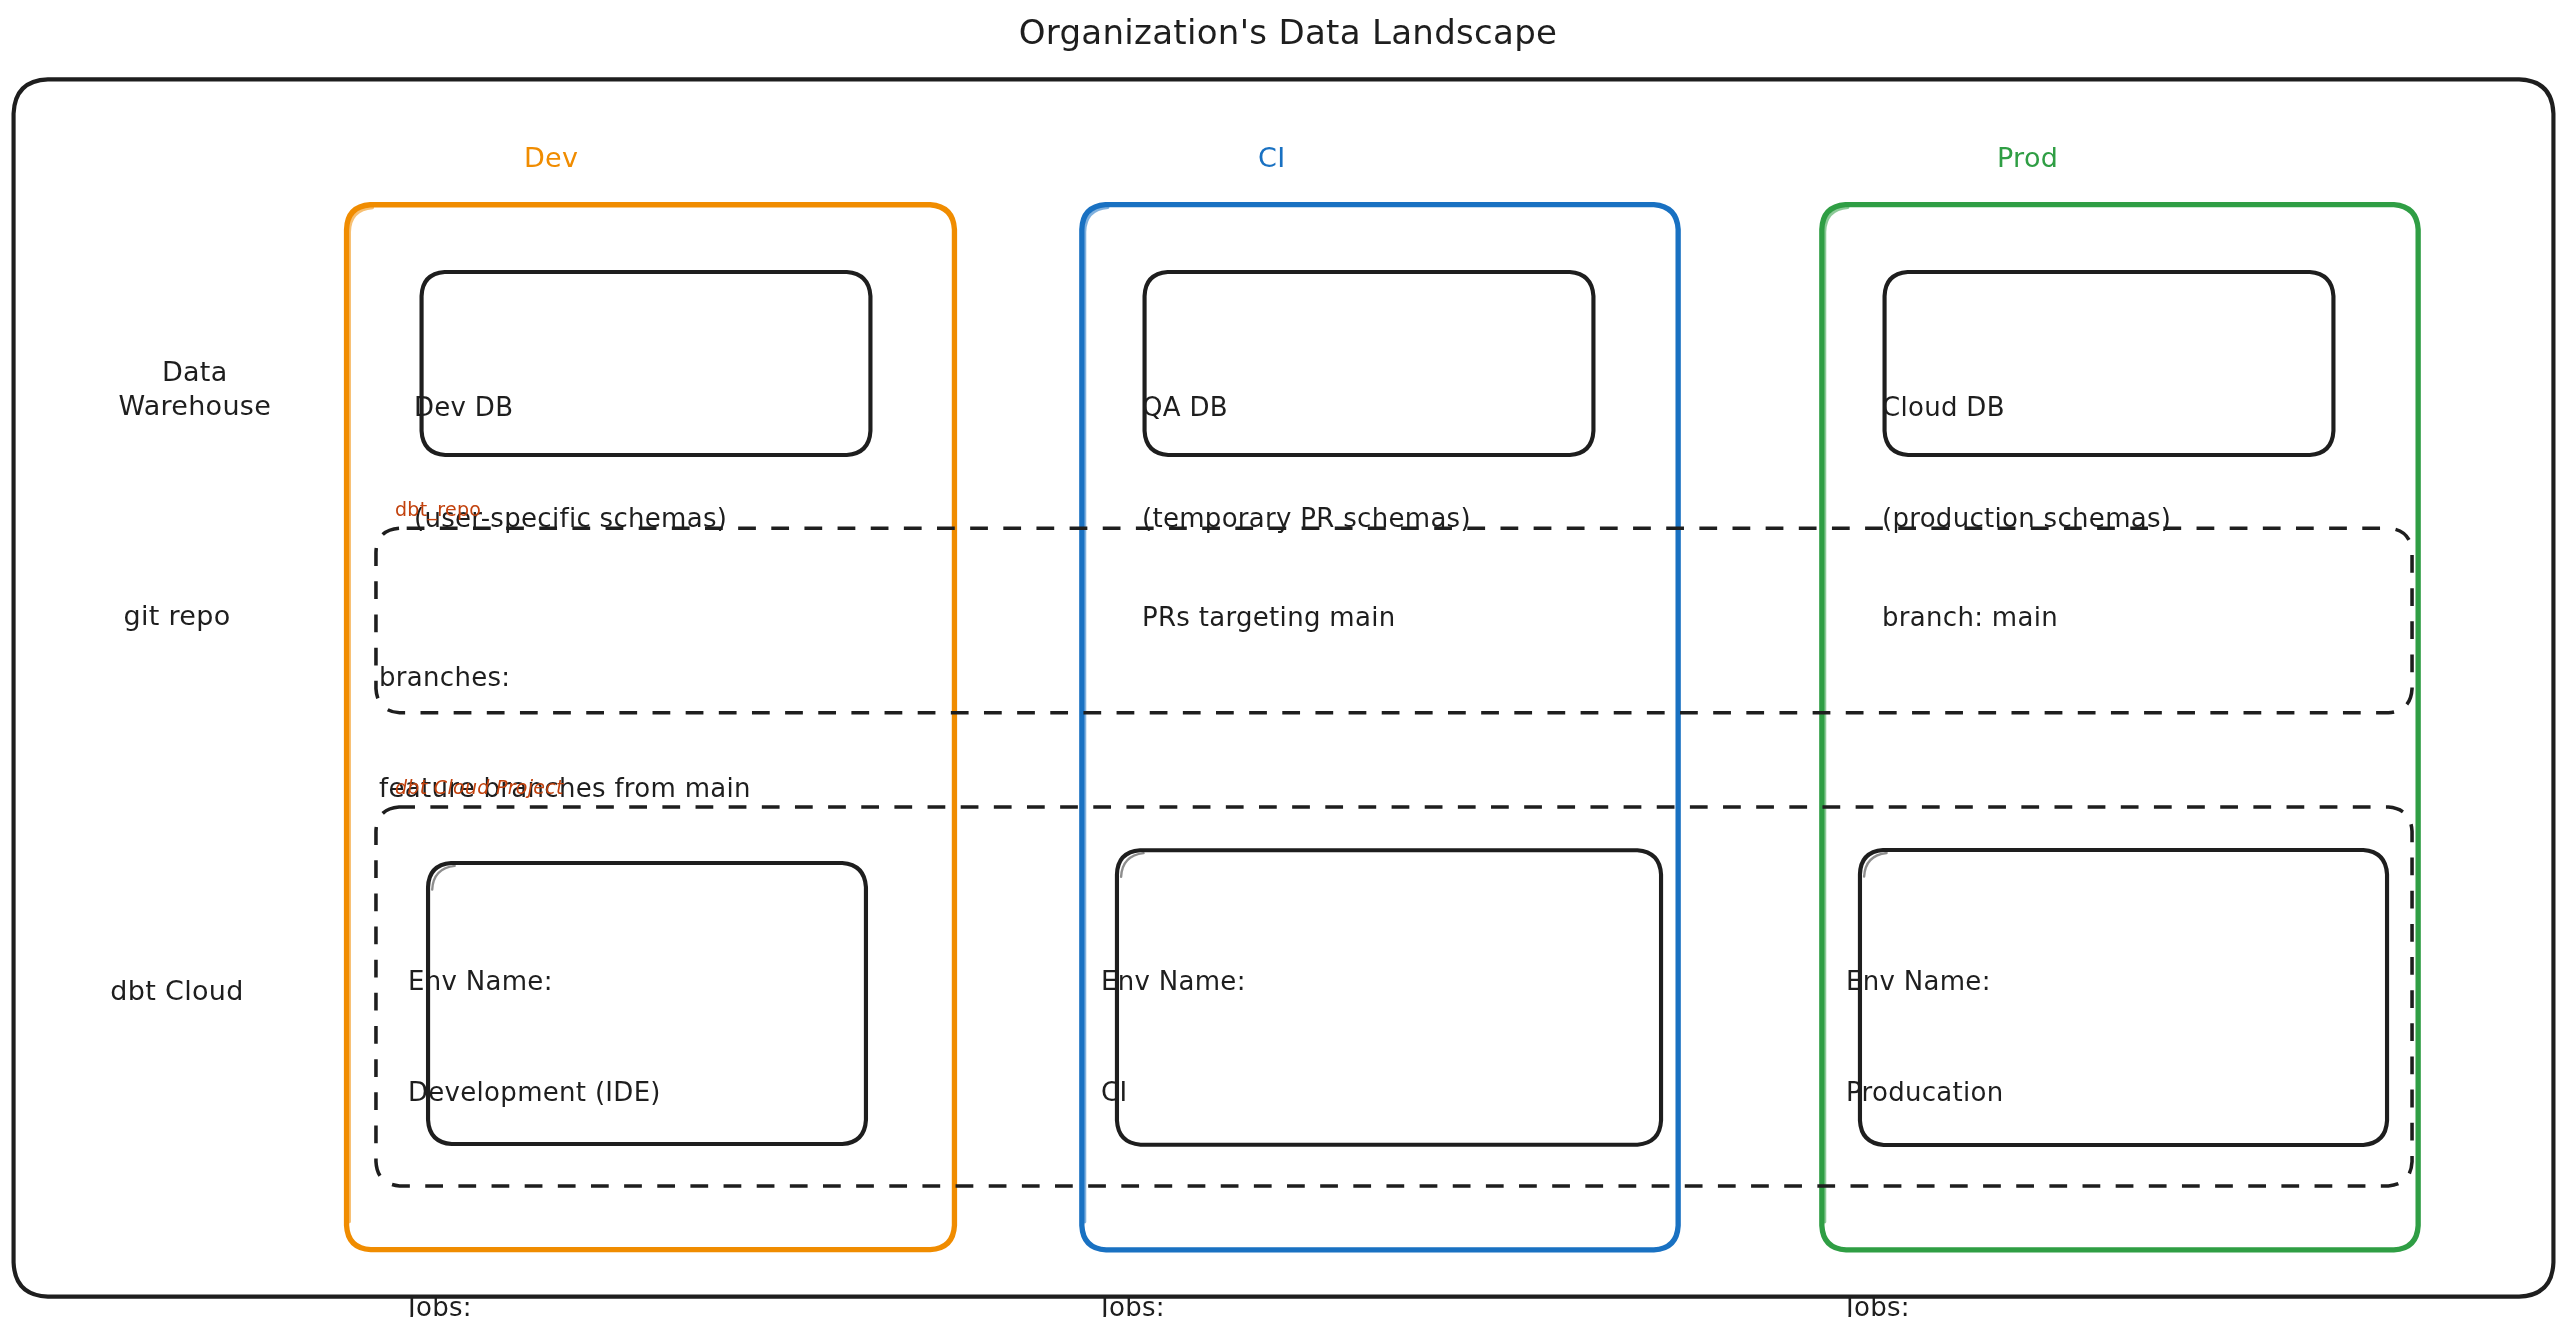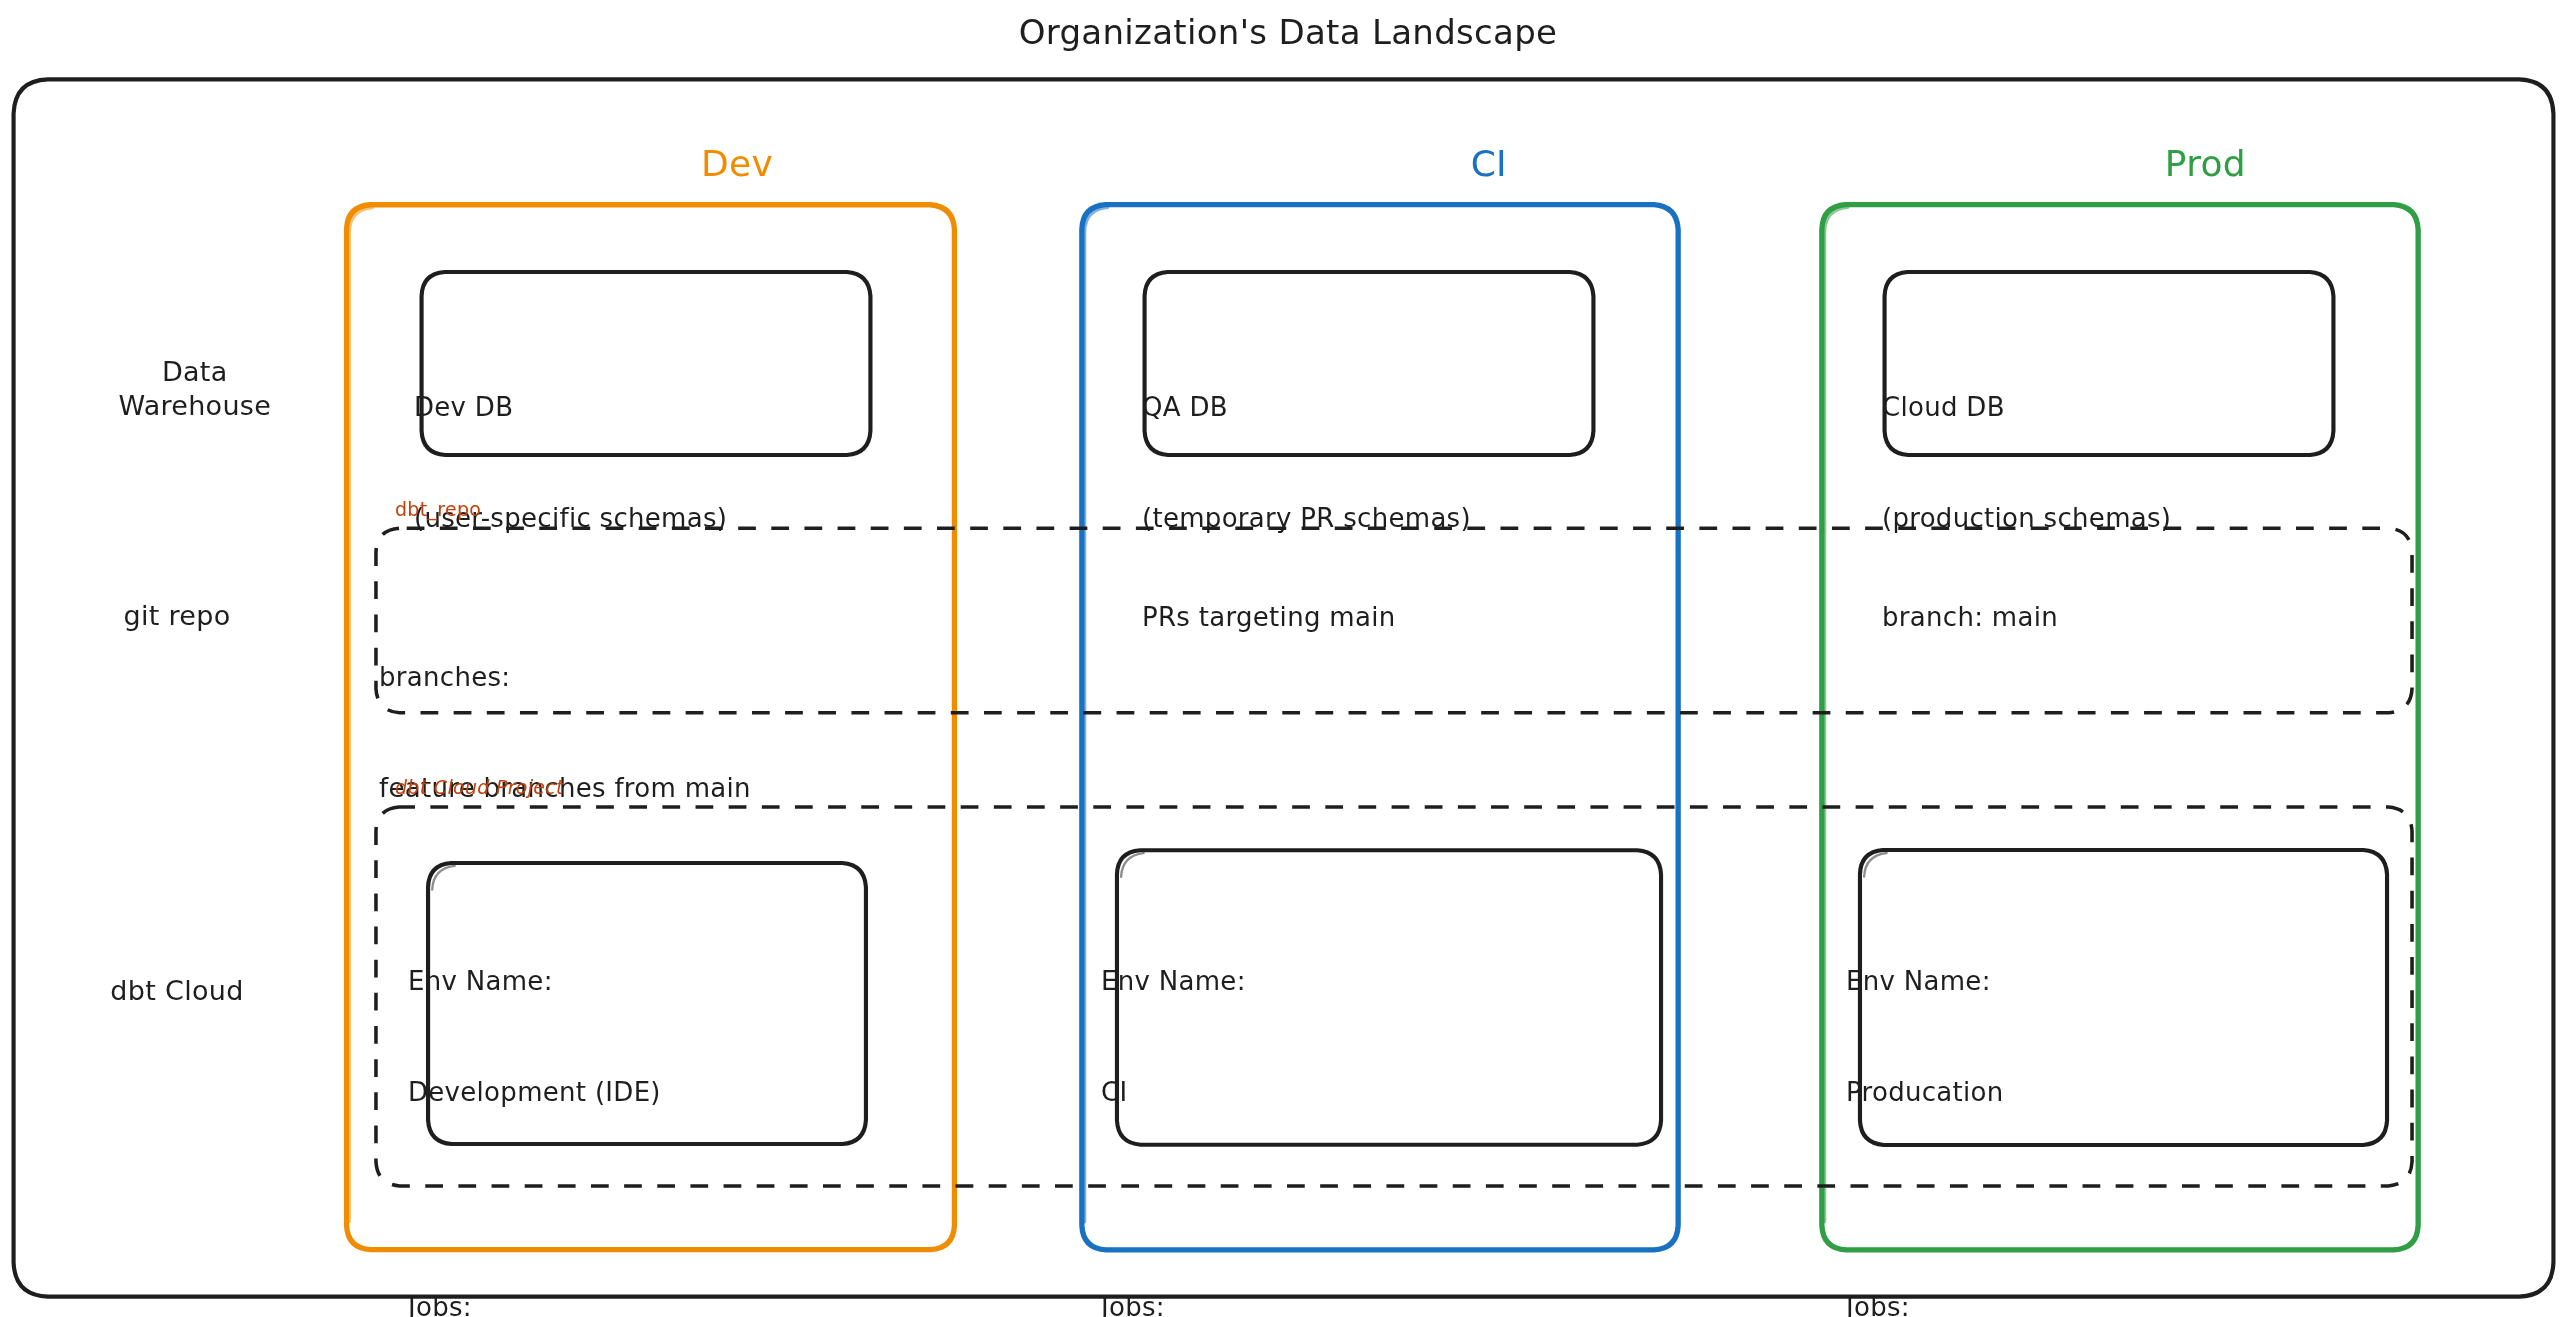--- a/index.html
+++ b/index.html
@@ -45,22 +45,22 @@
     position: absolute;
     left: 10.7px;
     top: 77px;
     width: 2545px;
     height: 1222px;
   }
 
   
   .col-header {
     position: absolute;
-    font-size: 36px;
-    text-align: right;
+    font-size: 27px;
+    text-align: left;
     width: 249px;
   }
   #col-header-dev  { left: 524px;  top: 141px; color: #f08c00; }
   #col-header-ci   { left: 1258px; top: 141px; color: #1971c2; }
   #col-header-prod { left: 1997px; top: 141px; color: #2f9e44; }
 
   
   .row-label {
     position: absolute;
     font-size: 27px;

